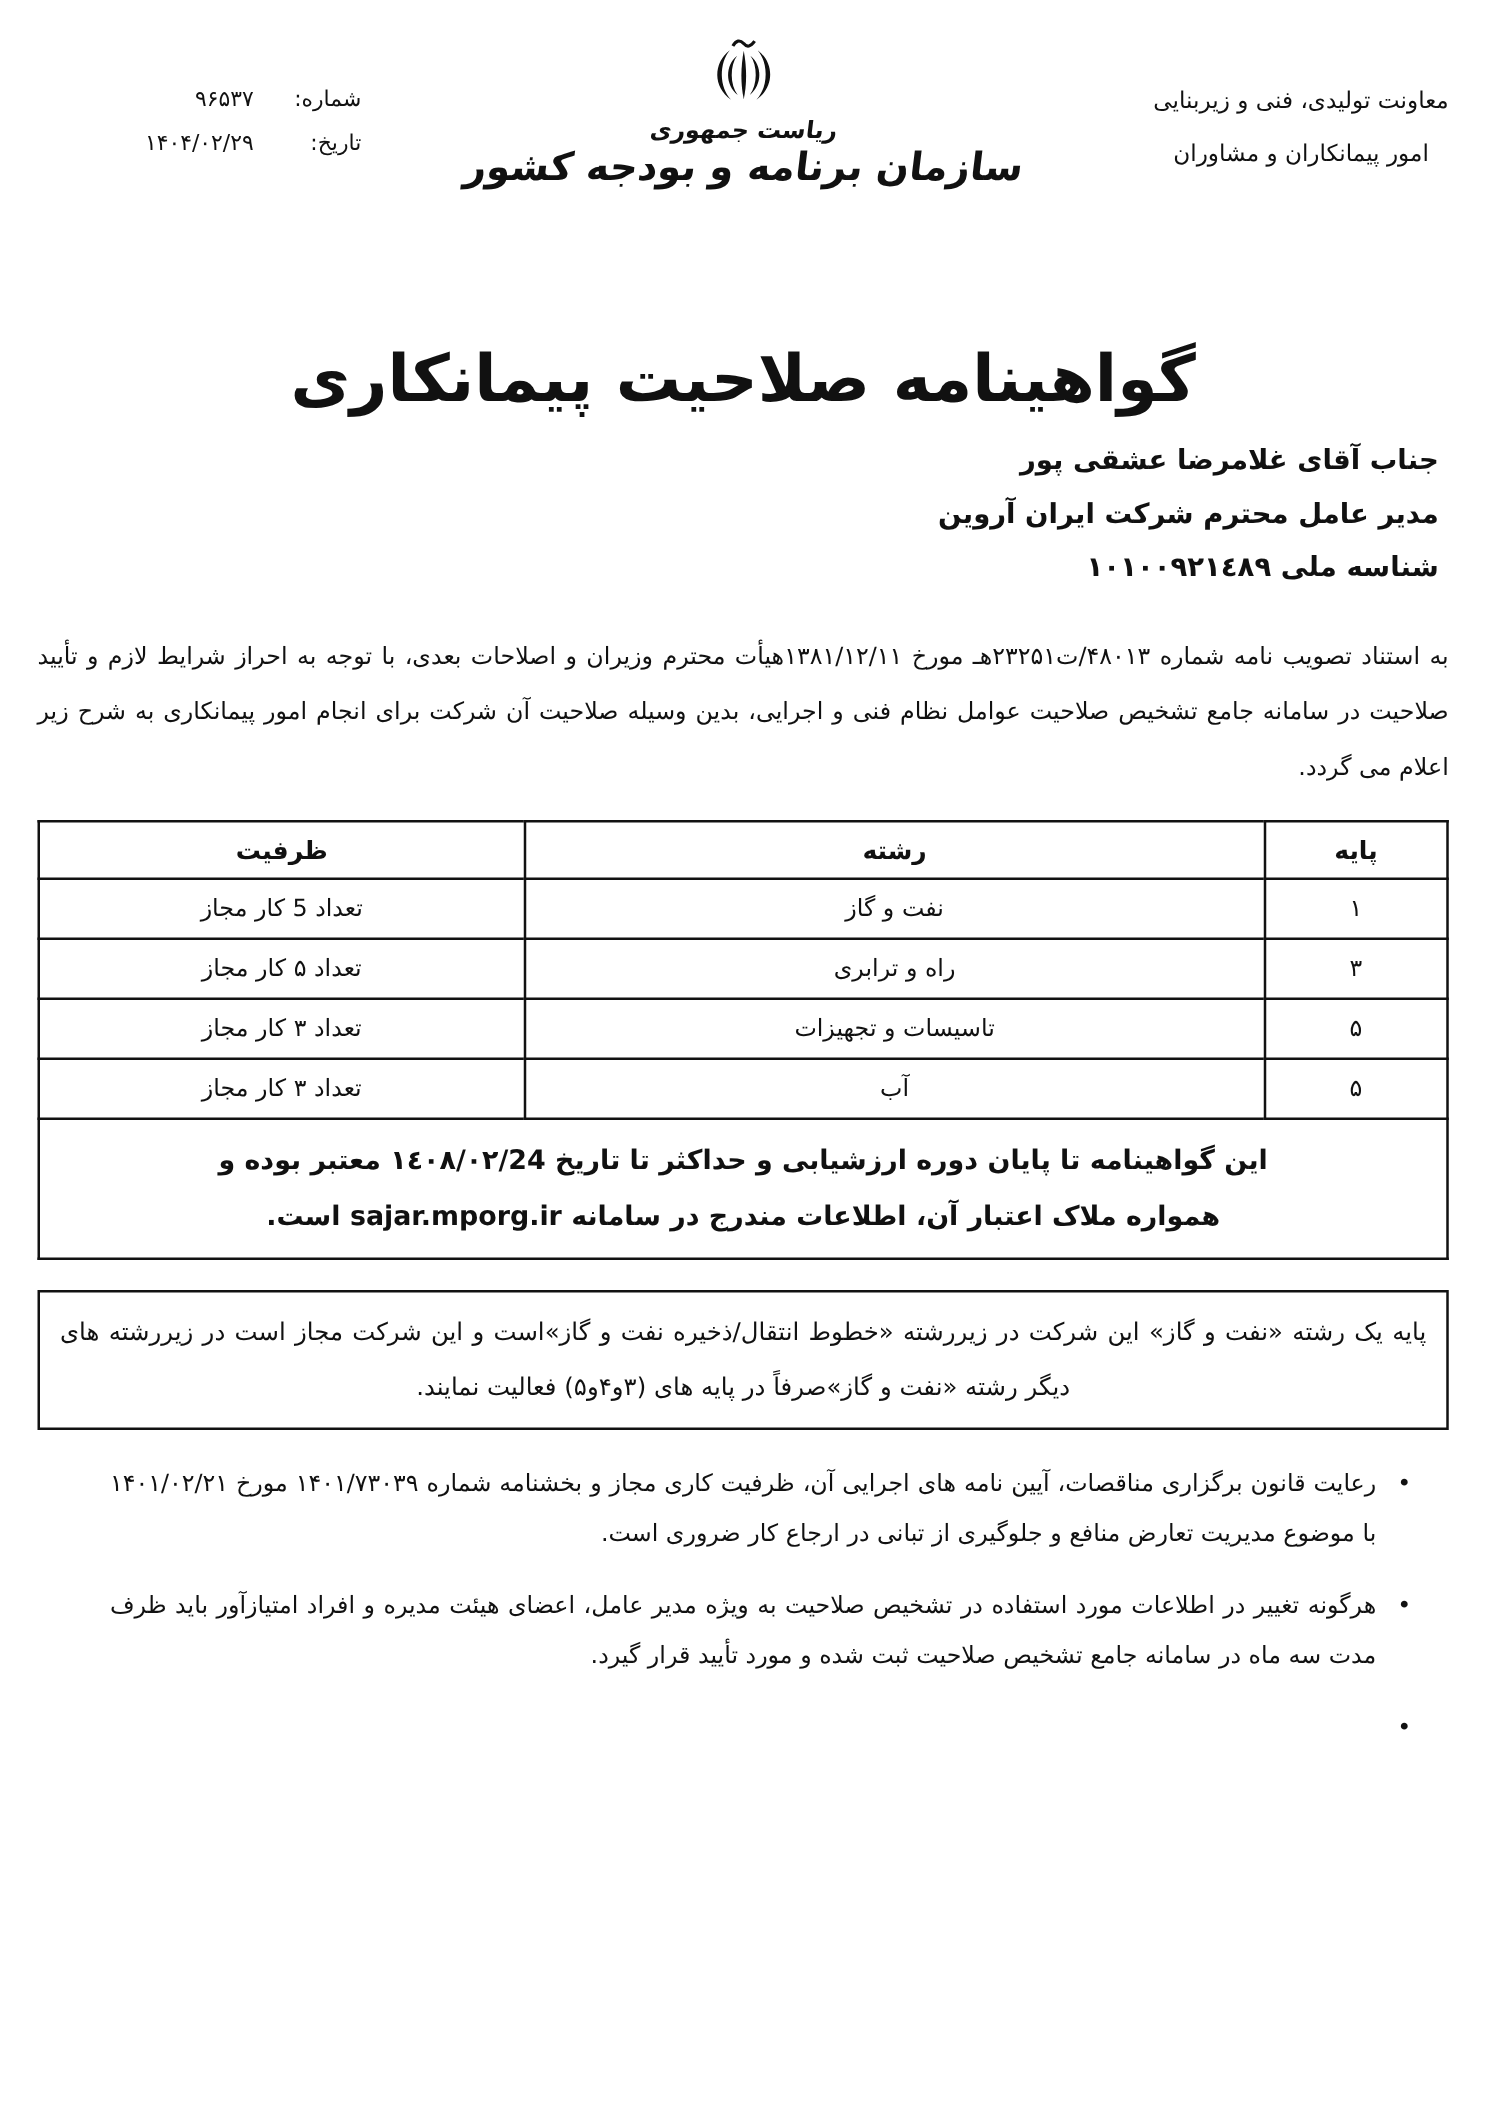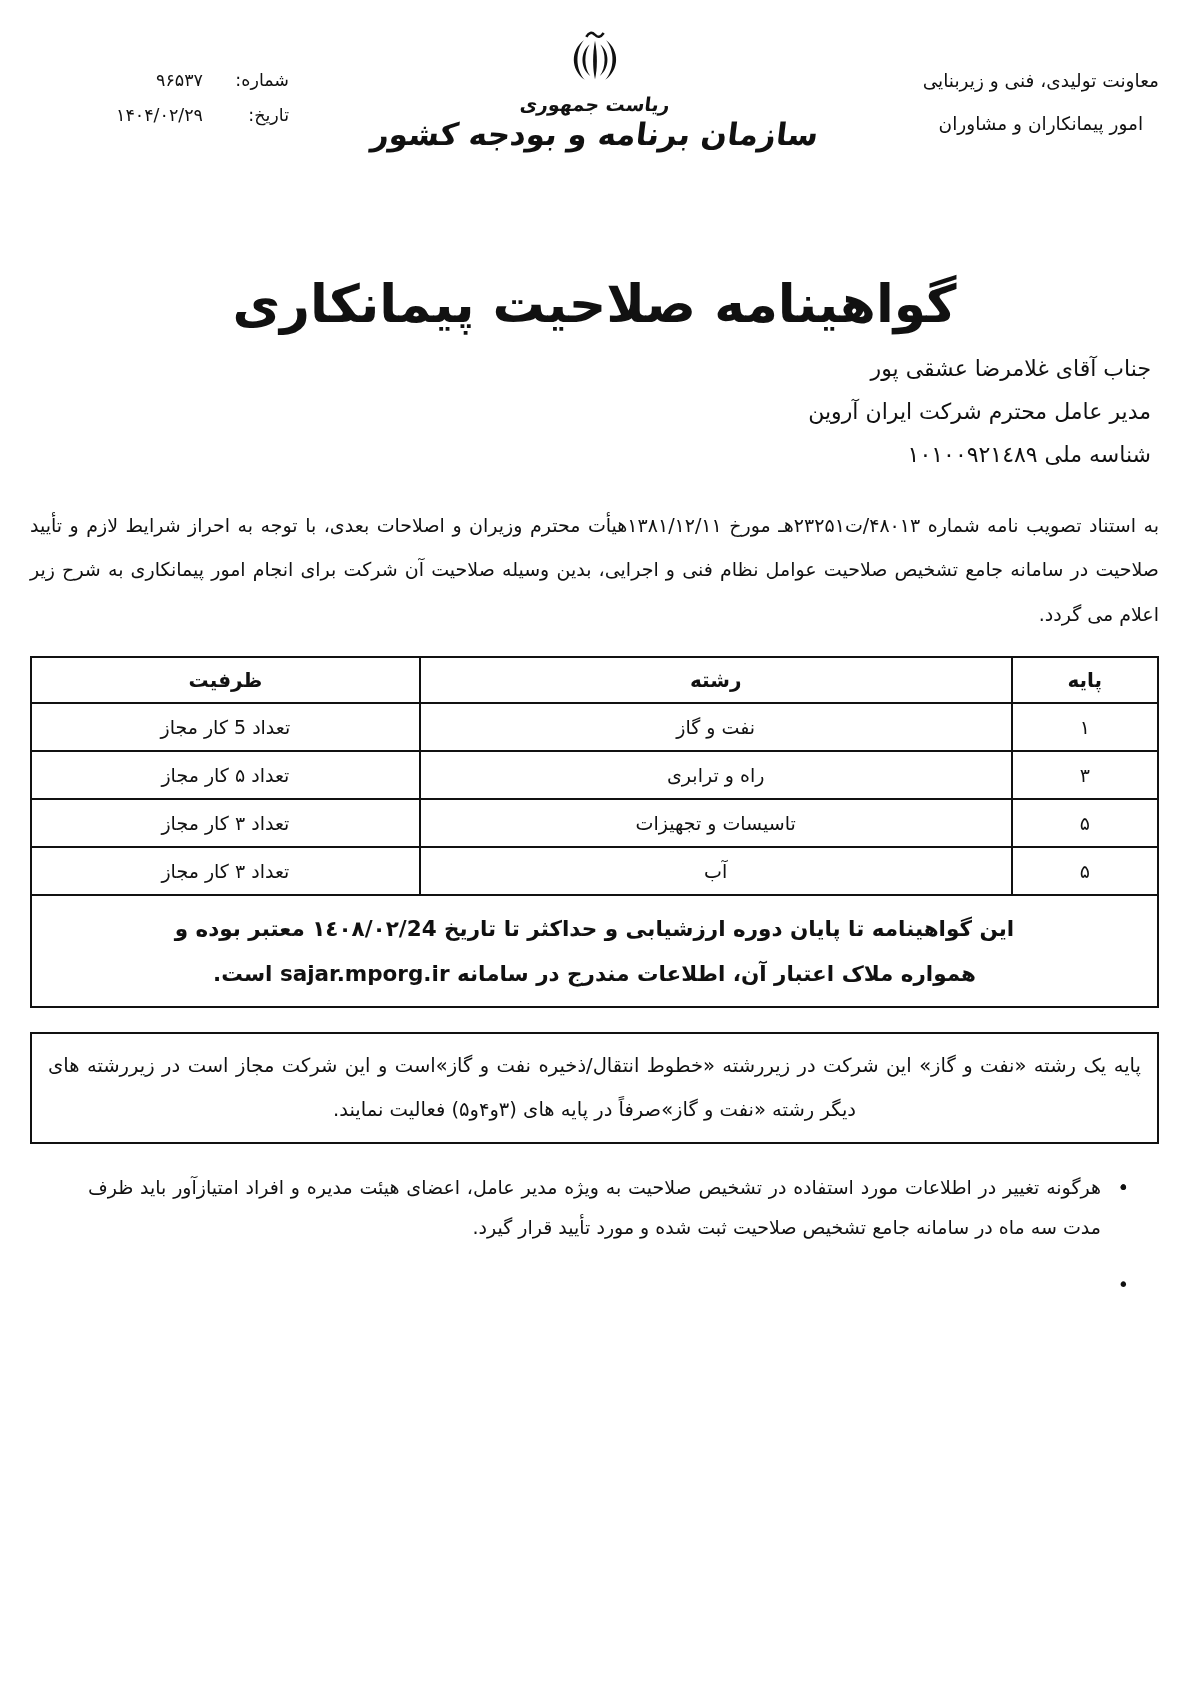--- a/index.html
+++ b/index.html
@@ -43,21 +43,21 @@
   .meta-row { display: flex; column-gap: 26px; margin-bottom: 15px; }
   .meta-label { width: 60px; text-align: right; }
   .meta-value { white-space: nowrap; }
 
   
   .title {
     text-align: center; font-size: 52px; font-weight: bold;
     margin: 34px 0 6px 0;
   }
   .addressee {
-    text-align: right; font-weight: normal; font-size: 22px;
+    text-align: right; font-weight: bold; font-size: 22px;
     line-height: 1.95; margin: 14px 8px 0 0;
   }
 
   
   .intro {
     margin-top: 26px;
     font-size: 19px; line-height: 2.35;
     text-align: justify;
   }
 
@@ -186,20 +186,21 @@
         </td>
       </tr>
     </tbody>
   </table>
 
   <div class="note-box">پایه یک رشته «نفت و گاز» این شرکت در زیررشته «خطوط انتقال/ذخیره نفت و گاز»است و این شرکت مجاز است در زیررشته های دیگر رشته «نفت و گاز»صرفاً در پایه های (۳و۴و۵) فعالیت نمایند.</div>
 
   <ul class="bullets">
     <li>
       <span class="bullet-marker">•</span>
+      <span>رعایت قانون برگزاری مناقصات، آیین نامه های اجرایی آن، ظرفیت کاری مجاز و بخشنامه شماره ۱۴۰۱/۷۳۰۳۹ مورخ ۱۴۰۱/۰۲/۲۱ با موضوع مدیریت تعارض منافع و جلوگیری از تبانی در ارجاع کار ضروری است.</span>
     </li>
     <li>
       <span class="bullet-marker">•</span>
       <span>هرگونه تغییر در اطلاعات مورد استفاده در تشخیص صلاحیت به ویژه  مدیر عامل، اعضای هیئت مدیره و افراد امتیازآور باید ظرف مدت سه ماه در سامانه جامع تشخیص صلاحیت ثبت شده و مورد تأیید قرار گیرد.</span>
     </li>
     <li>
       <span class="bullet-marker">•</span>
     </li>
   </ul>
 

